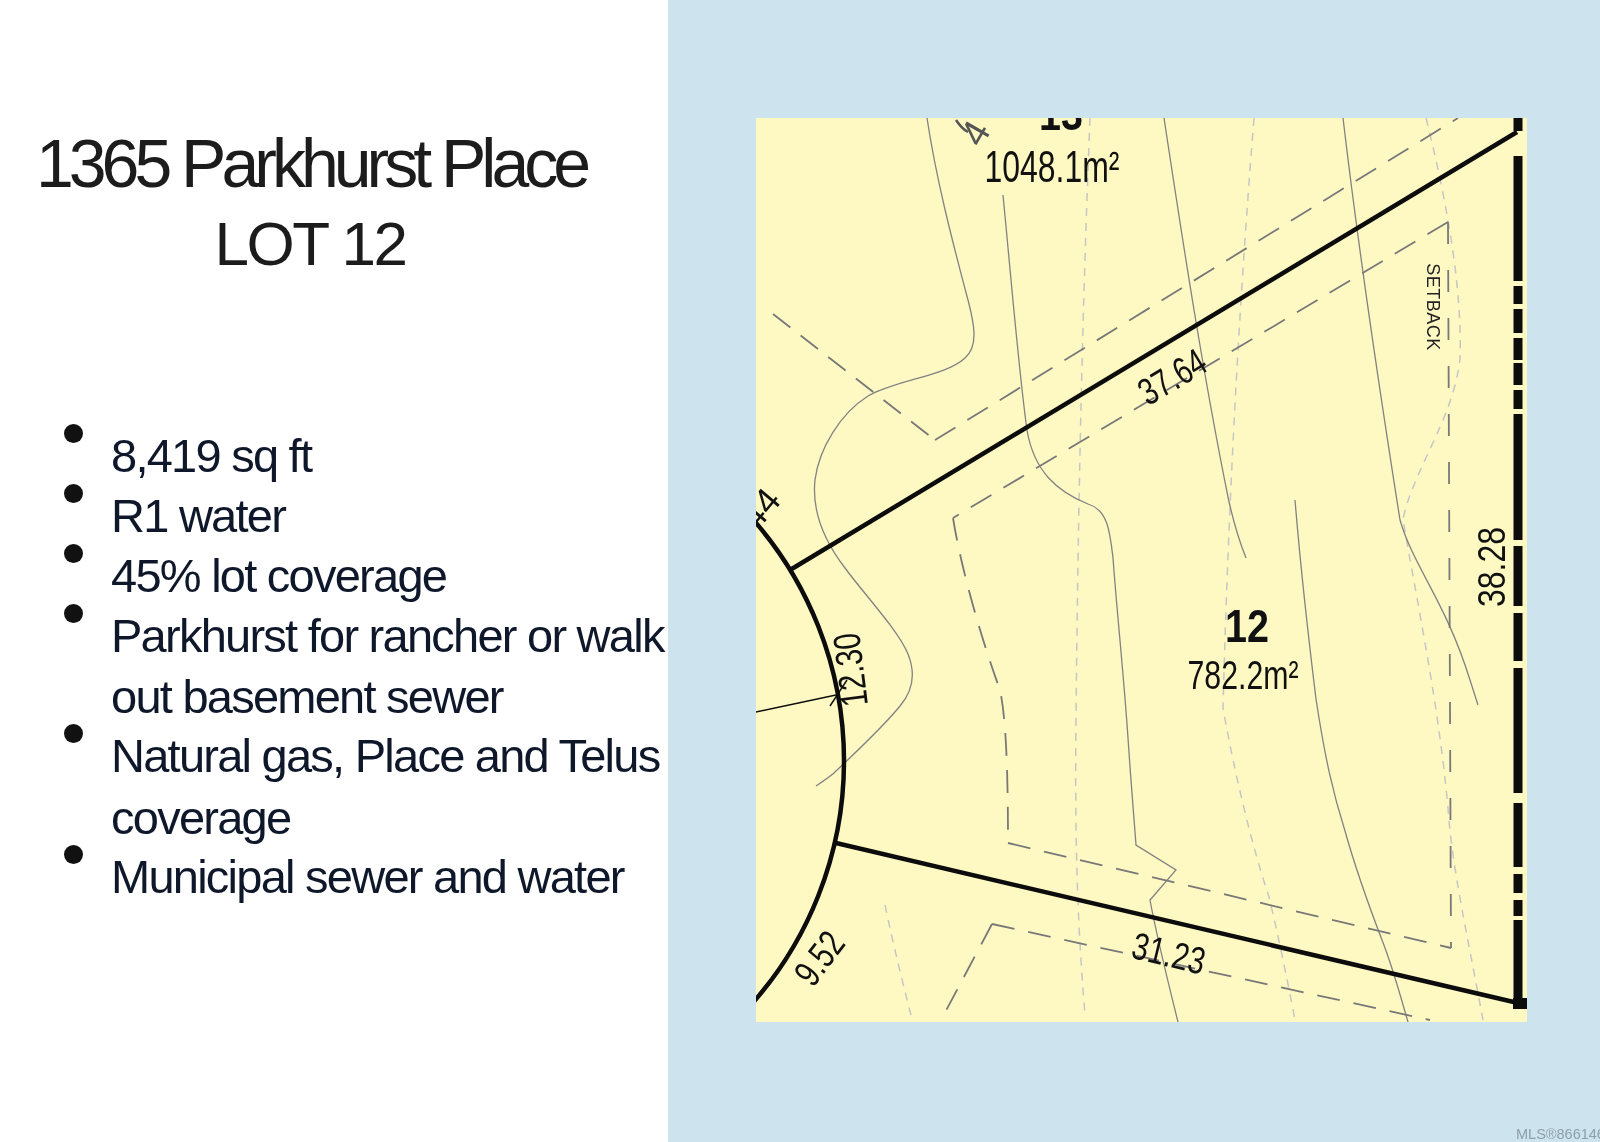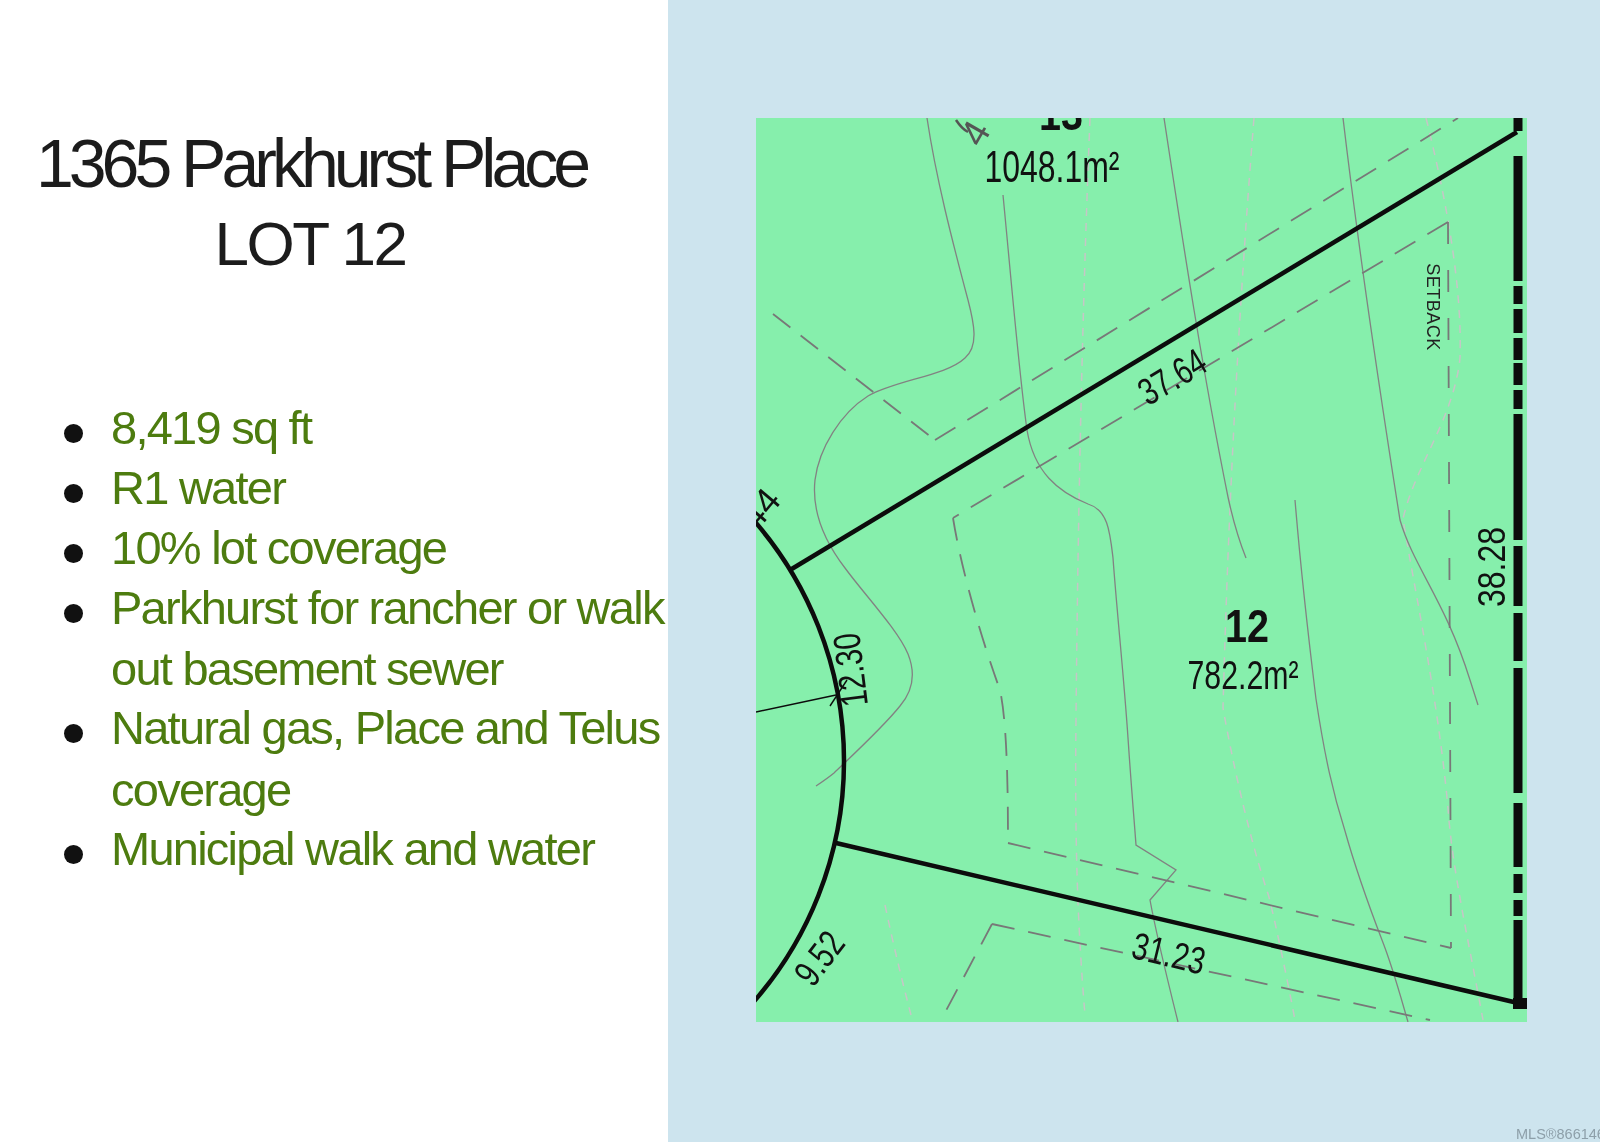--- a/index.html
+++ b/index.html
@@ -1,25 +1,25 @@
 <!DOCTYPE html>
 <html><head>
 <meta charset="utf-8">
 <style>
   html,body{margin:0;padding:0;}
   body{width:1600px;height:1142px;position:relative;background:#ffffff;overflow:hidden;
        font-family:"Liberation Sans", sans-serif;}
   .blue{position:absolute;left:668px;top:0;width:932px;height:1142px;background:#cde4ee;}
-  .mapbox{position:absolute;left:756px;top:118px;width:771px;height:904px;background:#86efac;overflow:hidden;}
+  .mapbox{position:absolute;left:756px;top:118px;width:771px;height:904px;background:#fef9c3;overflow:hidden;}
   .t1{position:absolute;left:-2px;top:129.1px;width:626px;text-align:center;
       font-size:68px;color:#1c1c1c;letter-spacing:-5px;line-height:68px;white-space:nowrap;}
   .t2{position:absolute;left:-3px;top:212.5px;width:626px;text-align:center;
       font-size:62px;color:#1c1c1c;letter-spacing:-2.4px;line-height:62px;}
-  .bl{position:absolute;left:111px;font-size:47px;color:#4d7c0f;letter-spacing:-1.75px;
-      line-height:47px;white-space:nowrap;}
+  .bl{position:absolute;left:111px;font-size:47px;color:#0f172a;letter-spacing:-1.75px;
+      line-height:47px;white-space:nowrap;margin-top:28px;}
   .dot{position:absolute;width:19px;height:19px;border-radius:50%;background:#111;}
   .mls{position:absolute;left:1516px;top:1126px;font-size:14.5px;color:#8d9fa9;letter-spacing:0px;}
 </style>
 </head>
 <body>
 <div class="blue"></div>
 <div class="mapbox">
 <svg width="771" height="904" viewBox="0 0 771 904">
 
   <g stroke="#c6c6c6" stroke-width="1.5" fill="none" stroke-dasharray="8 7">
@@ -75,22 +75,22 @@
   </g>
 </svg>
 </div>
 <div class="t1">1365 Parkhurst Place</div>
 <div class="t2">LOT 12</div>
 <div class="dot" style="left:64px;top:423.5px;"></div>
 <div class="bl" style="top:404px;">8,419 sq ft</div>
 <div class="dot" style="left:64px;top:483.5px;"></div>
 <div class="bl" style="top:464.2px;">R1 water</div>
 <div class="dot" style="left:64px;top:543.5px;"></div>
-<div class="bl" style="top:524.2px;">10% lot coverage</div>
+<div class="bl" style="top:524.2px;">45% lot coverage</div>
 <div class="dot" style="left:64px;top:603.5px;"></div>
 <div class="bl" style="top:584.2px;">Parkhurst for rancher or walk</div>
 <div class="bl" style="top:645.2px;">out basement sewer</div>
 <div class="dot" style="left:64px;top:723.5px;"></div>
 <div class="bl" style="top:704.2px;">Natural gas, Place and Telus</div>
 <div class="bl" style="top:766.2px;">coverage</div>
 <div class="dot" style="left:64px;top:844.5px;"></div>
-<div class="bl" style="top:825.2px;">Municipal walk and water</div>
+<div class="bl" style="top:825.2px;">Municipal sewer and water</div>
 <div class="mls">MLS®866146</div>
 
 </body></html>

